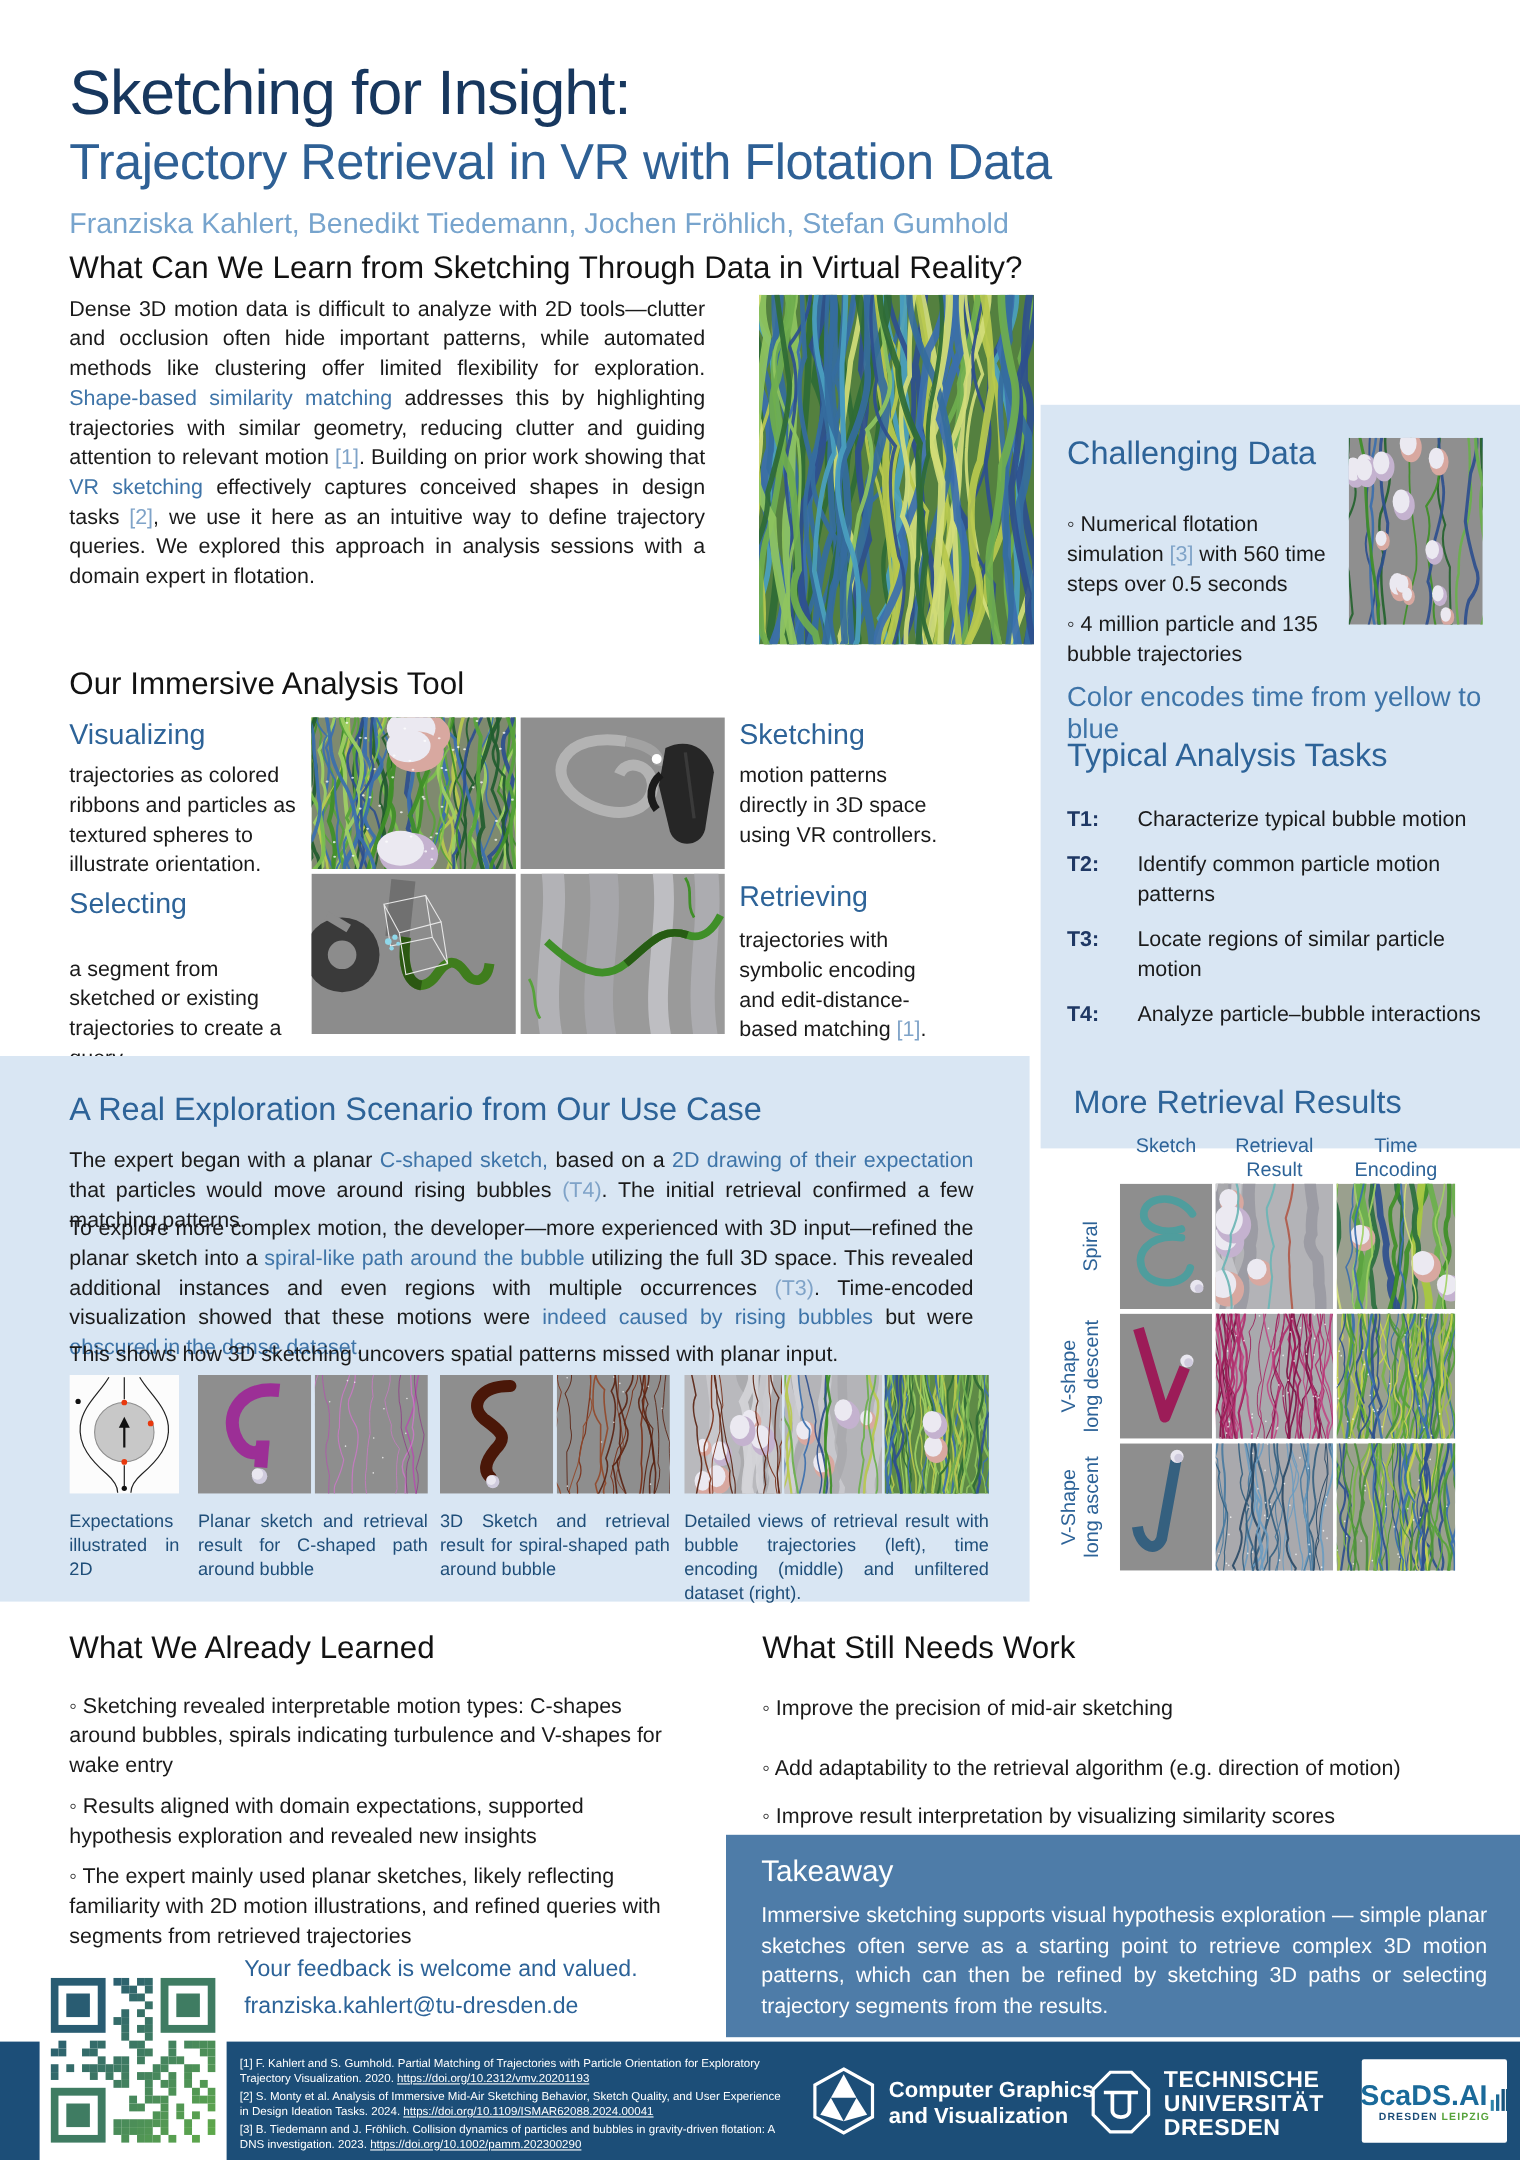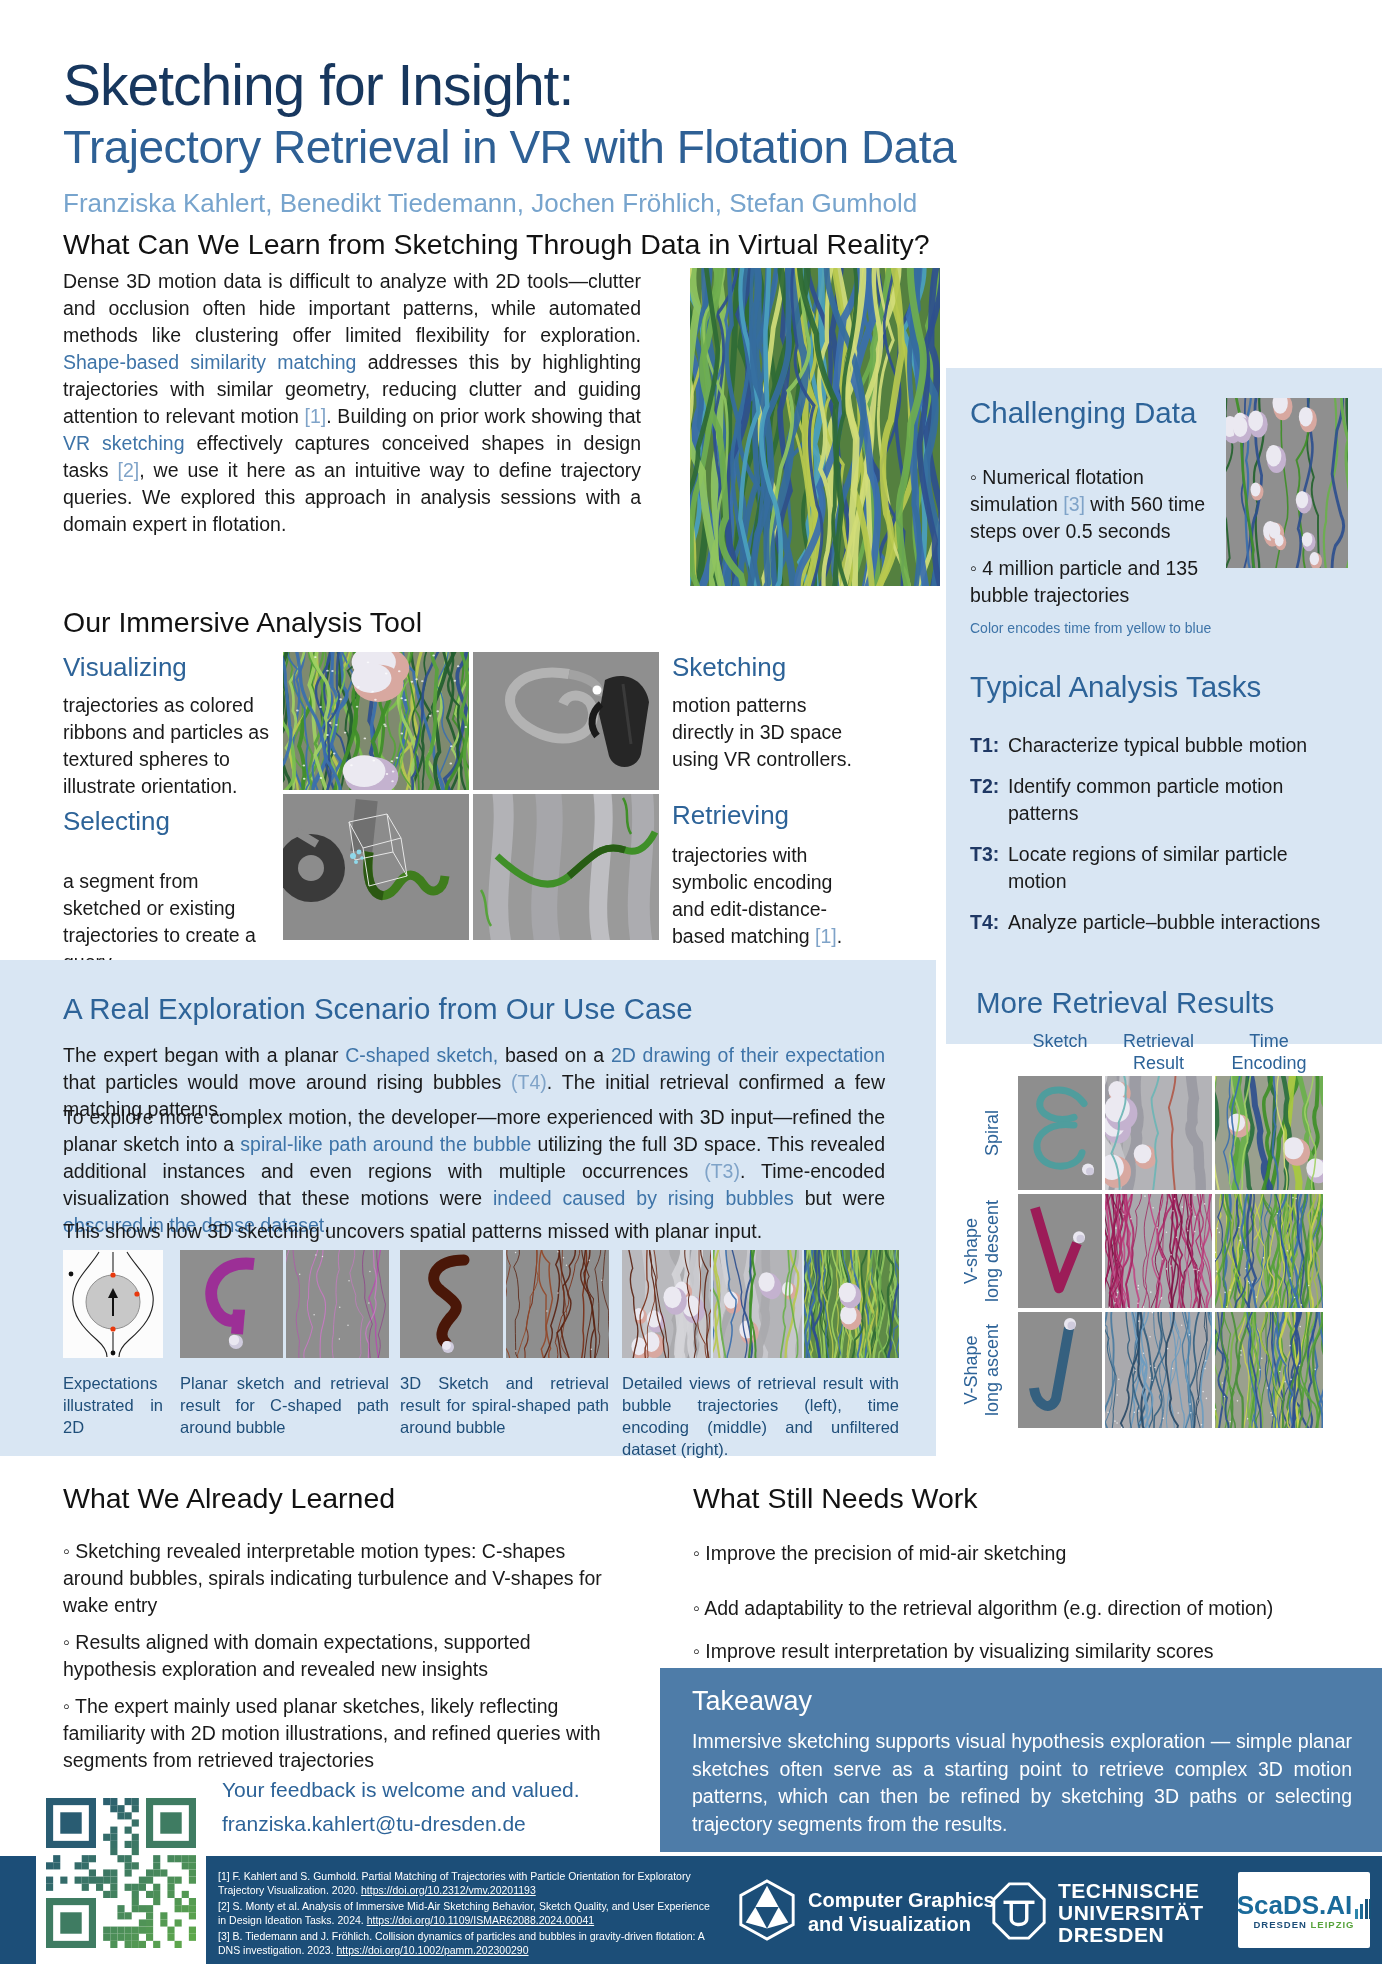--- a/index.html
+++ b/index.html
@@ -12,22 +12,22 @@
   .h2{font-size:28.5px;color:#121212;}
   .h2blue{font-size:29.5px;color:#2D6398;}
   .h3blue{font-size:26px;color:#2D6398;}
   .body{font-size:19.5px;line-height:27px;margin:0;}
   .just{text-align:justify;}
   .seg-b{color:#3E74A8;}
   .seg-r{color:#7FA3C8;}
   .panel{background:#D9E6F3;}
   .tile{position:absolute;overflow:hidden;}
   .tile svg{display:block;}
-  .note{font-size:14px;color:#3E74A8;}
-  .task{display:flex;gap:0;font-size:19.5px;line-height:27px;}
+  .note{font-size:25px;color:#3E74A8;}
+  .task{display:flex;gap:26px;font-size:19.5px;line-height:27px;}
   .task-id{color:#1F3864;font-weight:bold;flex:0 0 38px;}
   .caption{font-size:16.5px;line-height:22px;color:#1F4E79;margin:0;}
   .colhead{font-size:18px;line-height:22px;color:#2D6398;text-align:center;}
   .rlabel{position:absolute;transform:translate(-50%,-50%) rotate(-90deg);white-space:nowrap;
           text-align:center;font-size:18px;line-height:21px;color:#2D6398;}
   .bullet{margin:0 0 10px 0;}
   .takeaway{background:#4E7CA8;color:#fff;}
   .tk-h{font-size:27px;color:#fff;}
   .tk-p{font-size:19.5px;line-height:27.5px;color:#fff;margin:0;}
   .feedback{font-size:21px;color:#2D6398;}

